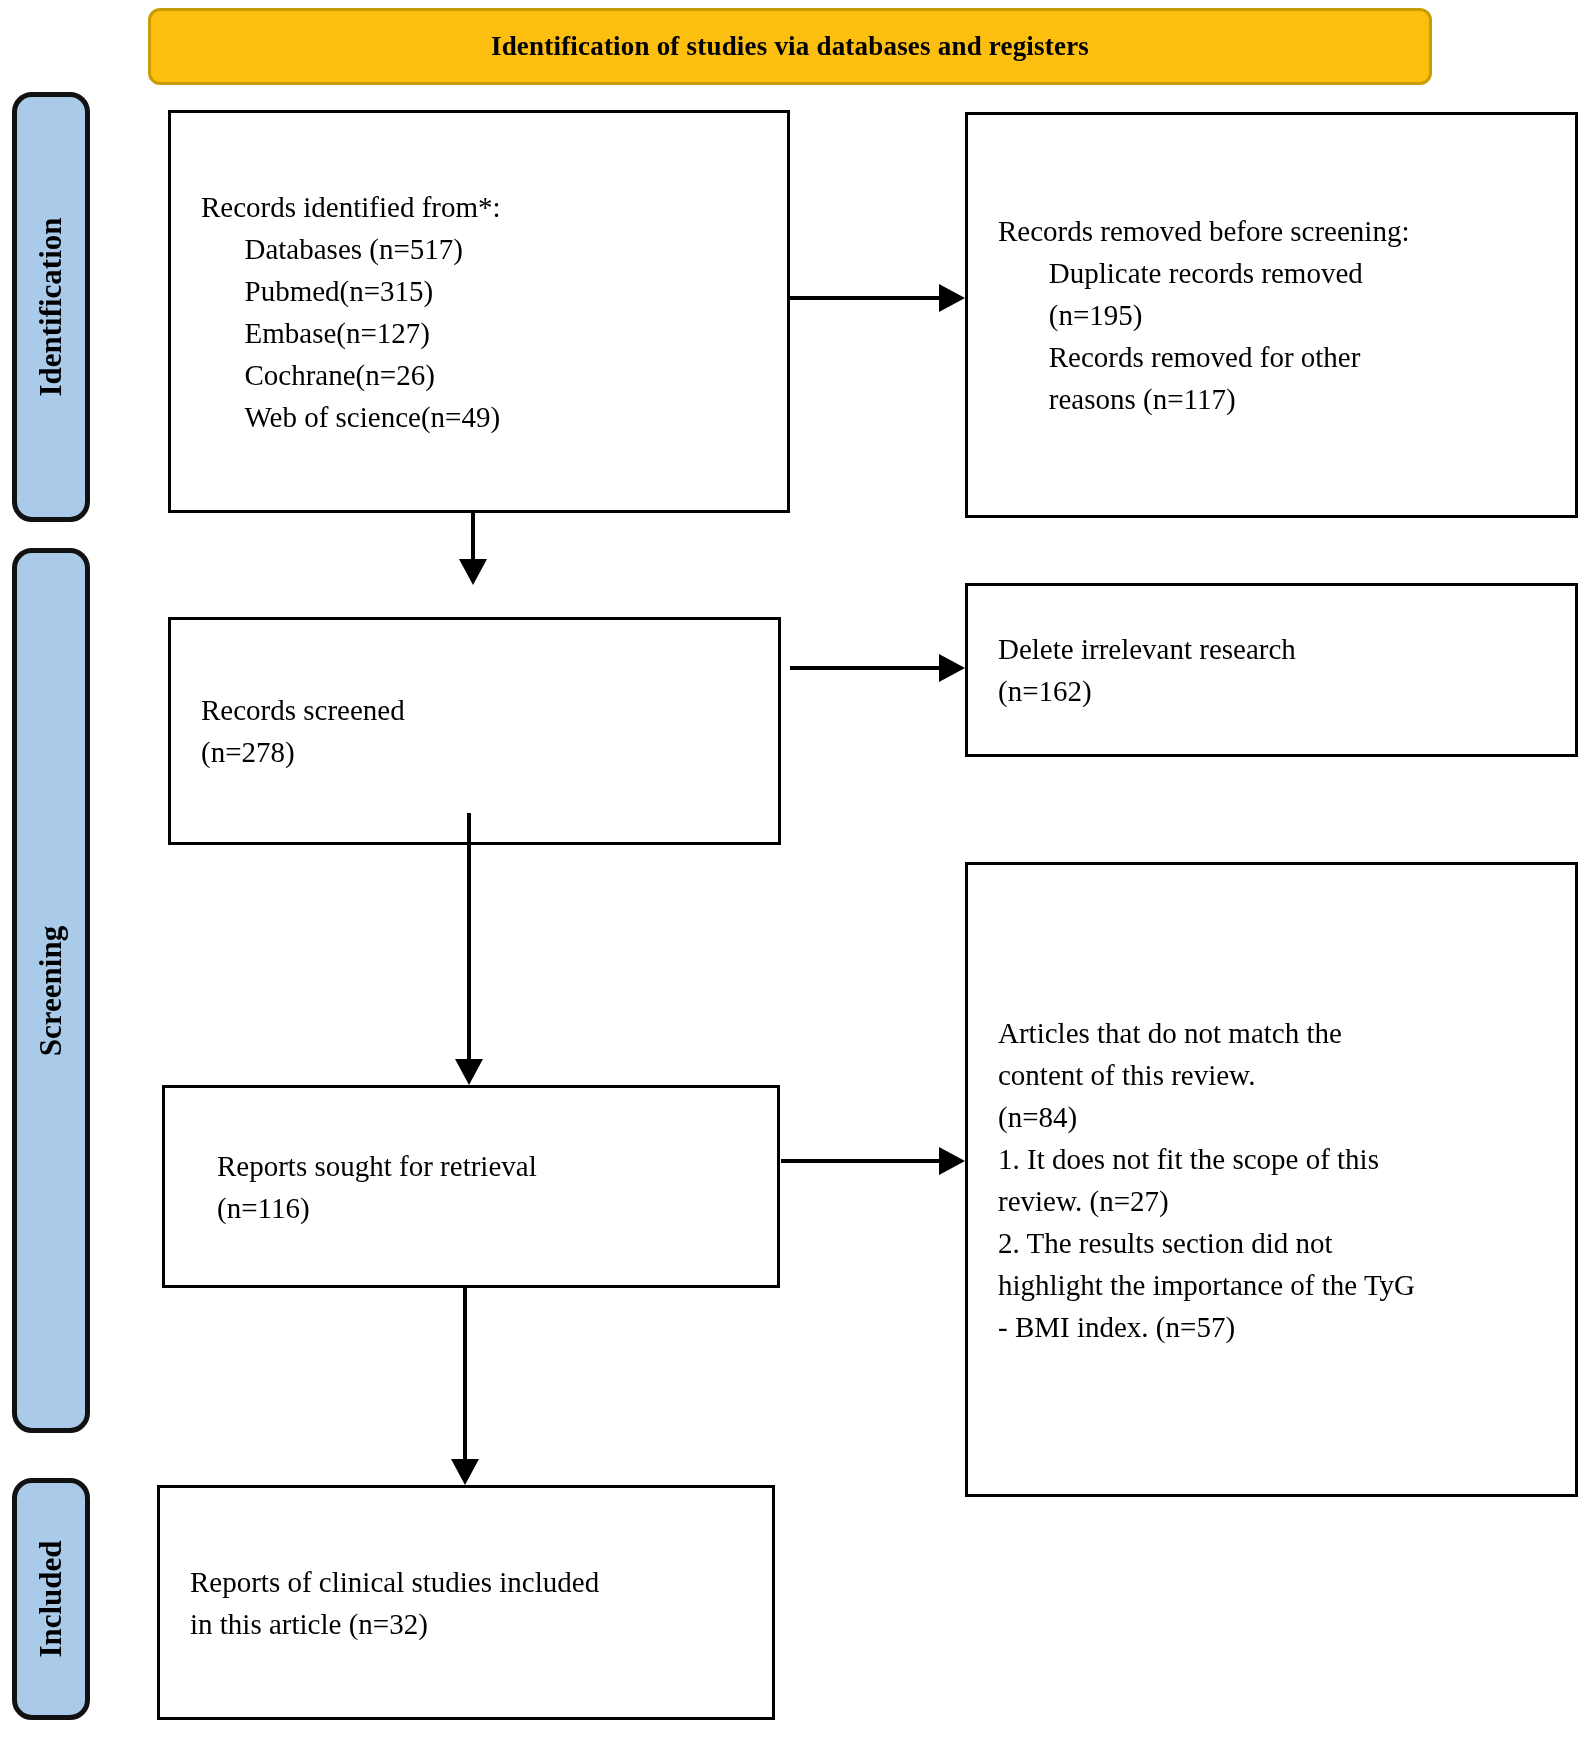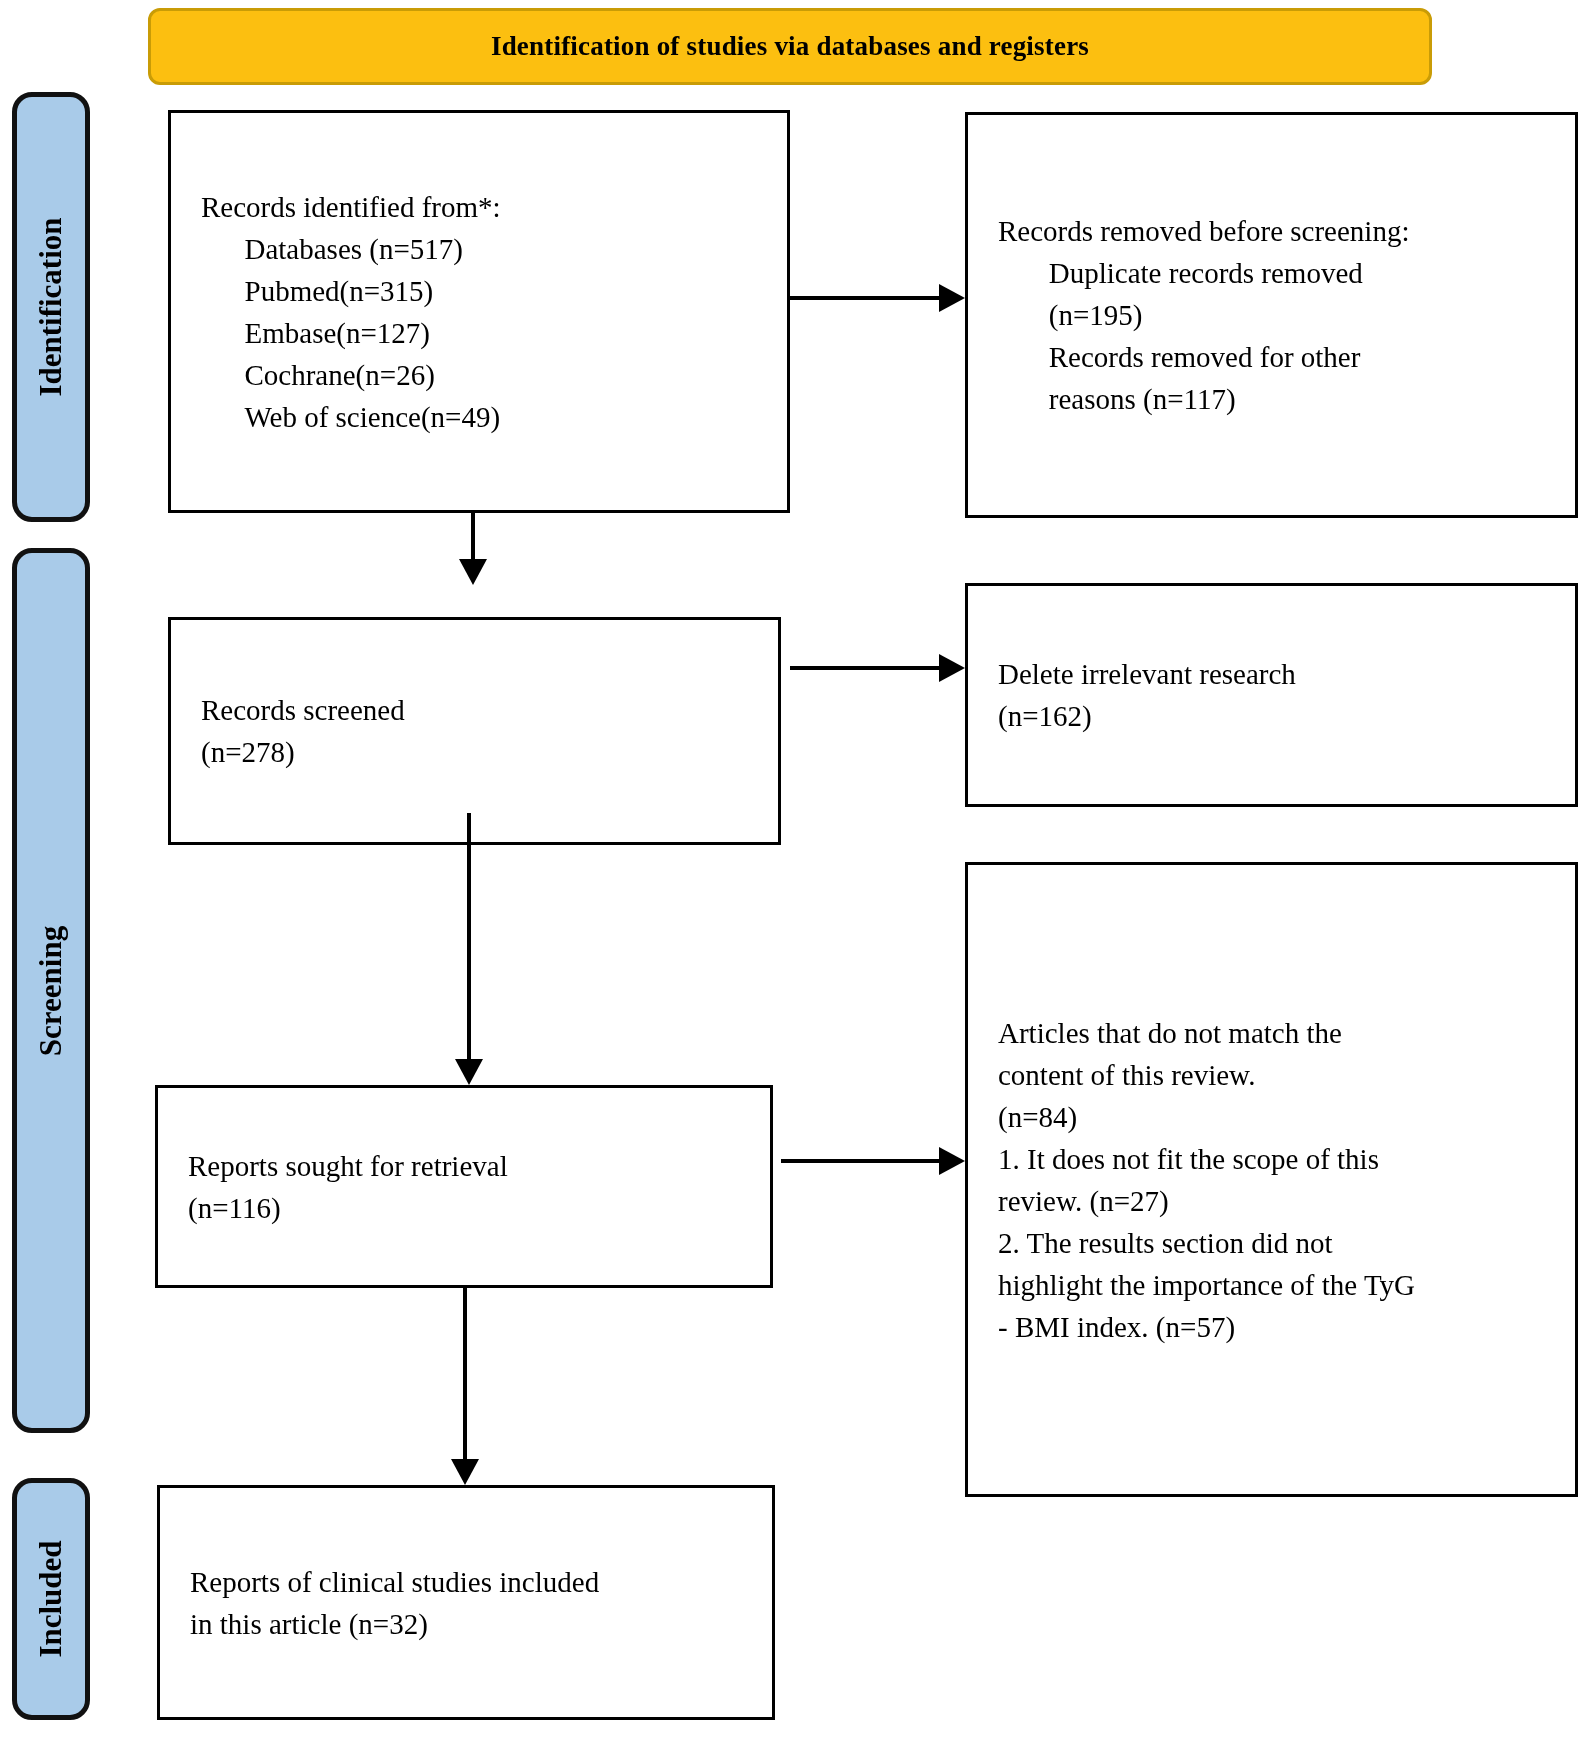--- a/index.html
+++ b/index.html
@@ -71,22 +71,22 @@
   .flowbox .txt {
     white-space: pre-wrap;
     font-size: 29px;
     line-height: 42px;
     padding-left: 30px;
     padding-right: 12px;
   }
   .box-identified { left: 168px; top: 110px;  width: 622px; height: 403px; }
   .box-removed    { left: 965px; top: 112px;  width: 613px; height: 406px; }
   .box-screened   { left: 168px; top: 617px;  width: 613px; height: 228px; }
-  .box-deleted    { left: 965px; top: 583px;  width: 613px; height: 224px; }
-  .box-sought     { left: 155px; top: 1085px; width: 618px; height: 203px; }
+  .box-deleted    { left: 965px; top: 583px;  width: 613px; height: 174px; }
+  .box-sought     { left: 162px; top: 1085px; width: 618px; height: 203px; padding-left: 22px; }
   .box-excluded   { left: 965px; top: 862px;  width: 613px; height: 635px; }
   .box-included   { left: 157px; top: 1485px; width: 618px; height: 235px; }
 
   
   .aline-h { position: absolute; height: 4px; background: #000000; }
   .aline-v { position: absolute; width: 4px;  background: #000000; }
   .ahead-right {
     position: absolute; width: 0; height: 0;
     border-left: 26px solid #000000;
     border-top: 14px solid transparent;

